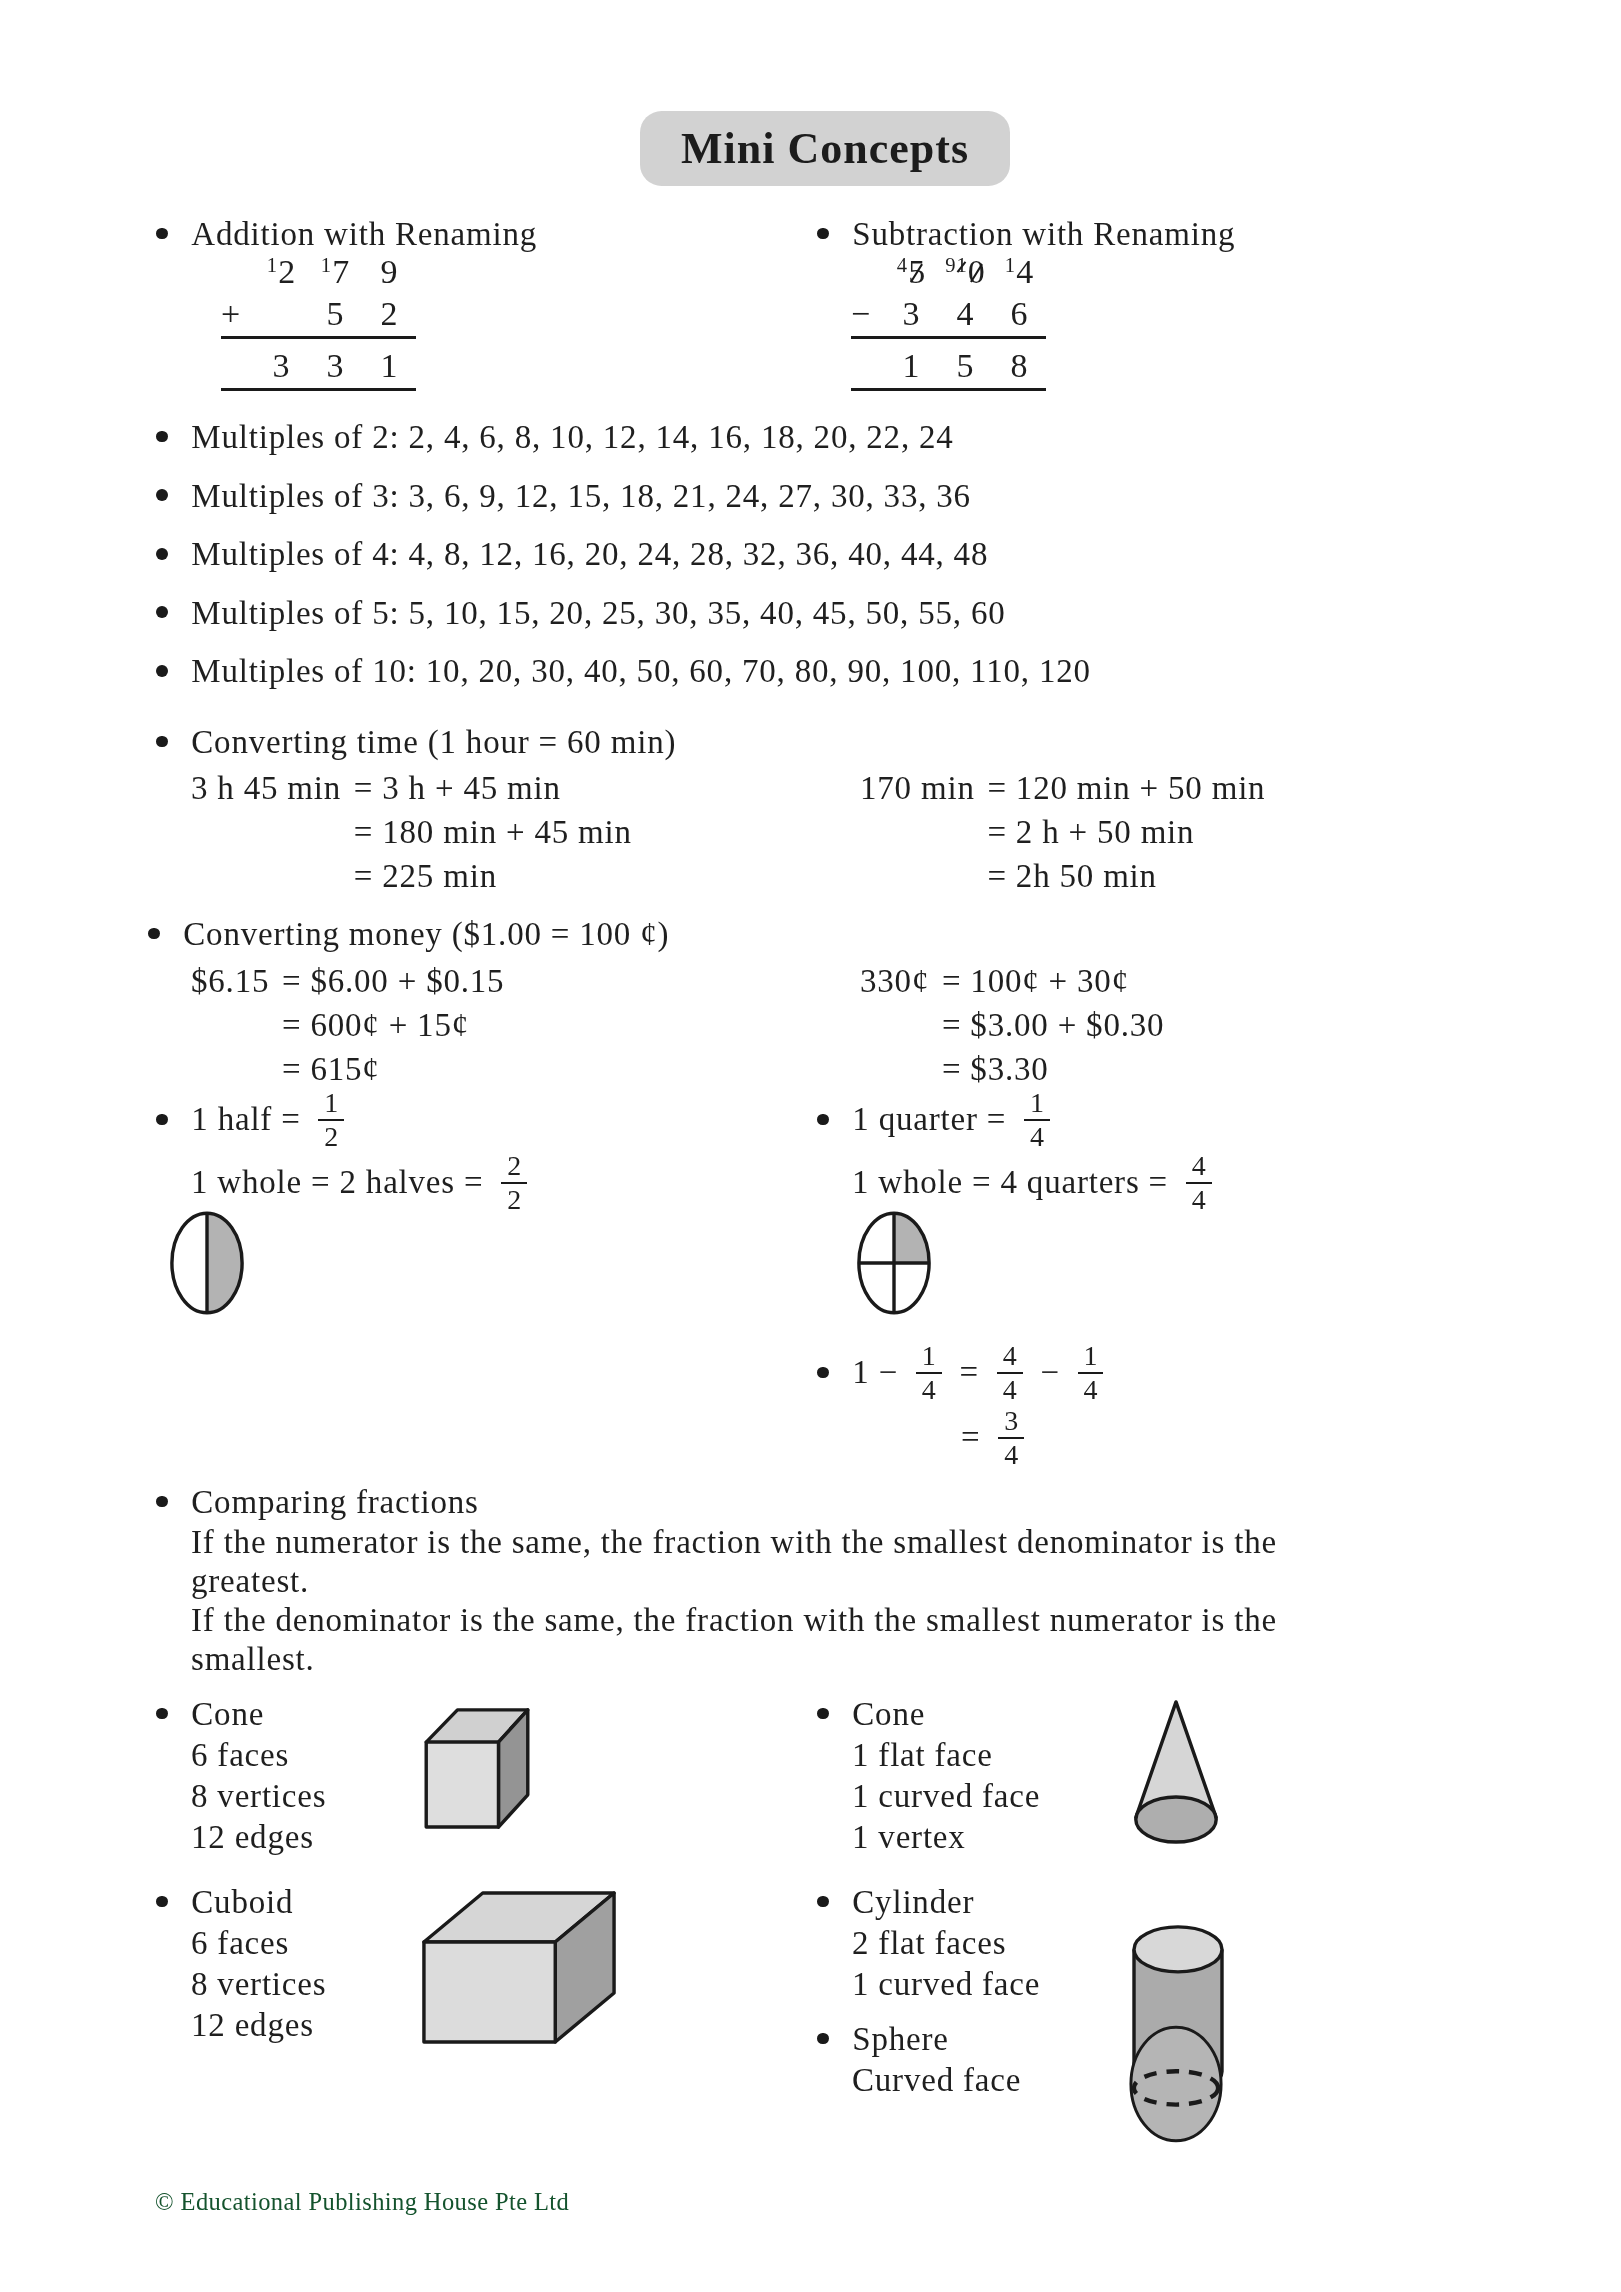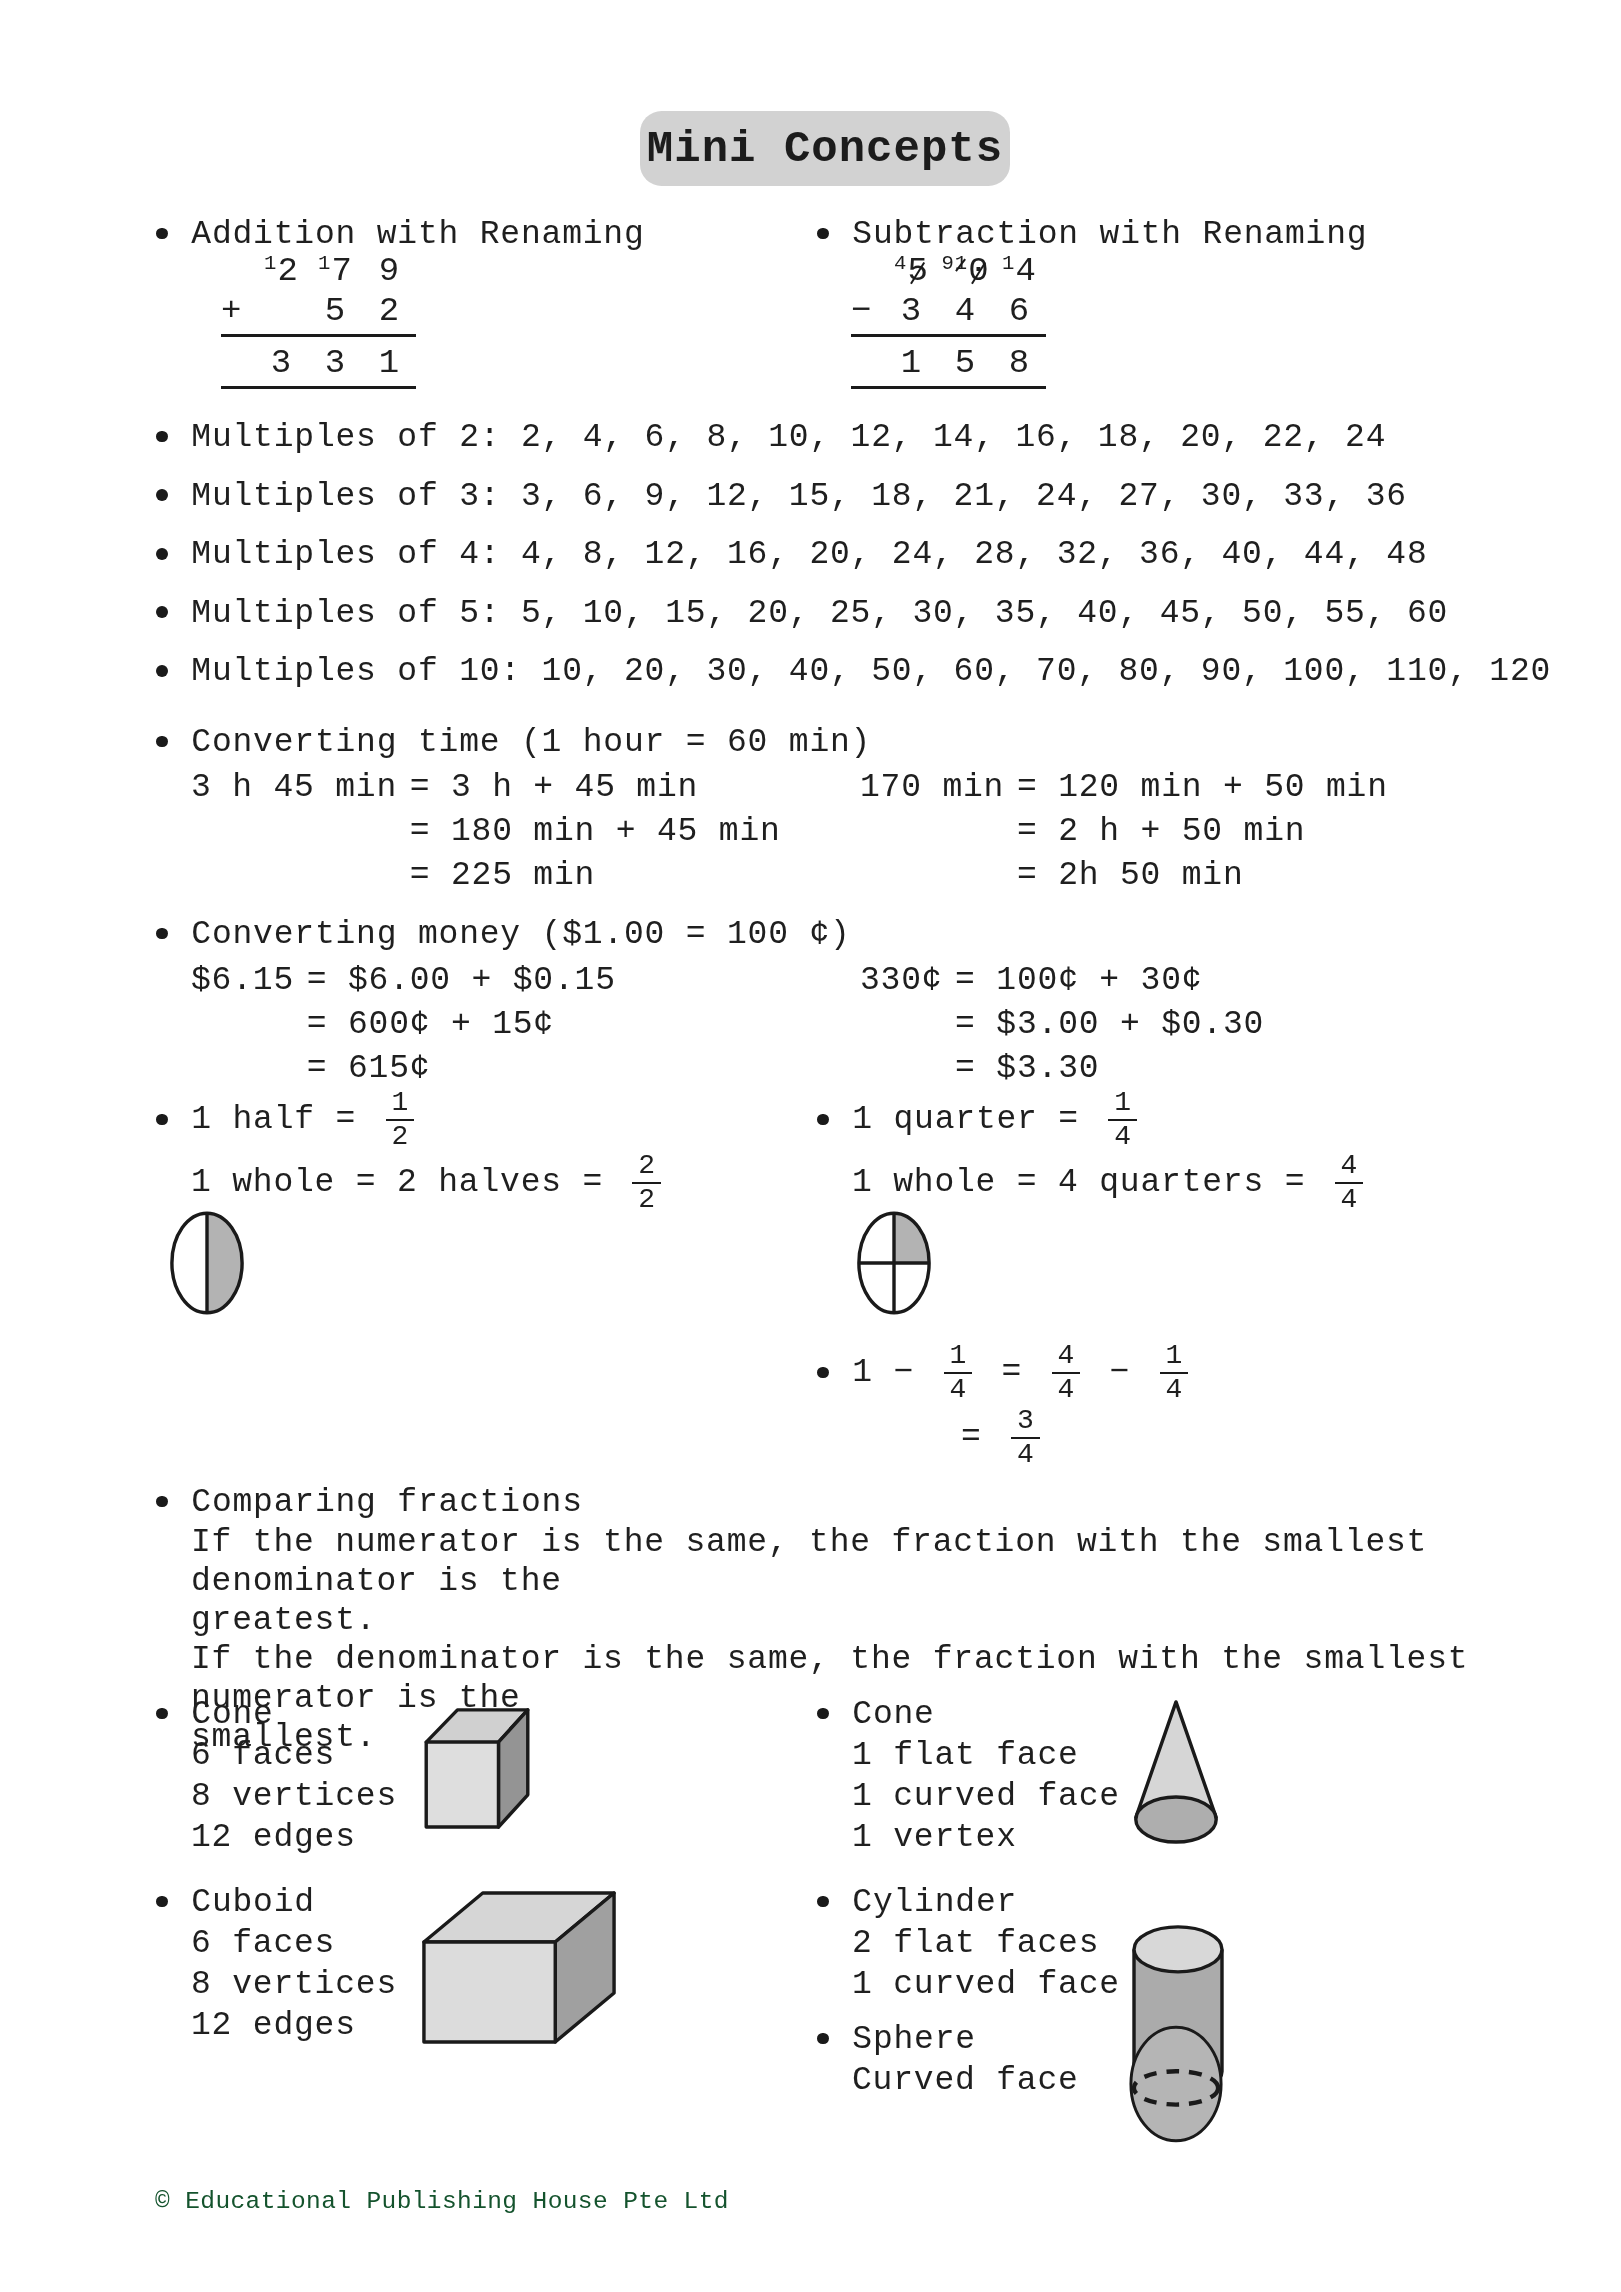--- a/index.html
+++ b/index.html
@@ -1,20 +1,20 @@
 <!DOCTYPE html>
 <html><head>
 <meta charset="utf-8">
 <style>
   html,body{margin:0;padding:0;background:#888;}
   .page{
     position:relative;
     width:1621px;height:2293px;
     background:#ffffff;
-    font-family:Liberation Mono, monospace;
+    font-family:Liberation Serif, serif;
     color:#1f1f1f;
     overflow:hidden;
     margin:0 auto;
   }
   
   .badge{
     position:absolute;left:640px;top:111px;width:370px;height:75px;
     background:#d2d2d2;border-radius:21.6px;
     display:flex;align-items:center;justify-content:center;
   }
@@ -161,21 +161,21 @@
     </div>
   <div class="eq" style="left:860px;top:766px;">
       <span class="lhs">170 min</span>
       <div class="rlines">
         <div>= 120 min + 50 min</div>
         <div>= 2 h + 50 min</div>
         <div>= 2h 50 min</div>
       </div>
     </div>
 
-  <div class="bullet-row" style="left:154px;top:914px;">
+  <div class="bullet-row" style="left:146px;top:914px;">
     <span class="bullet"></span>
     <span>Converting money ($1.00 = 100 ¢)</span>
   </div>
   <div class="eq" style="left:191px;top:959px;">
       <span class="lhs">$6.15</span>
       <div class="rlines">
         <div>= $6.00 + $0.15</div>
         <div>= 600¢ + 15¢</div>
         <div>= 615¢</div>
       </div>

